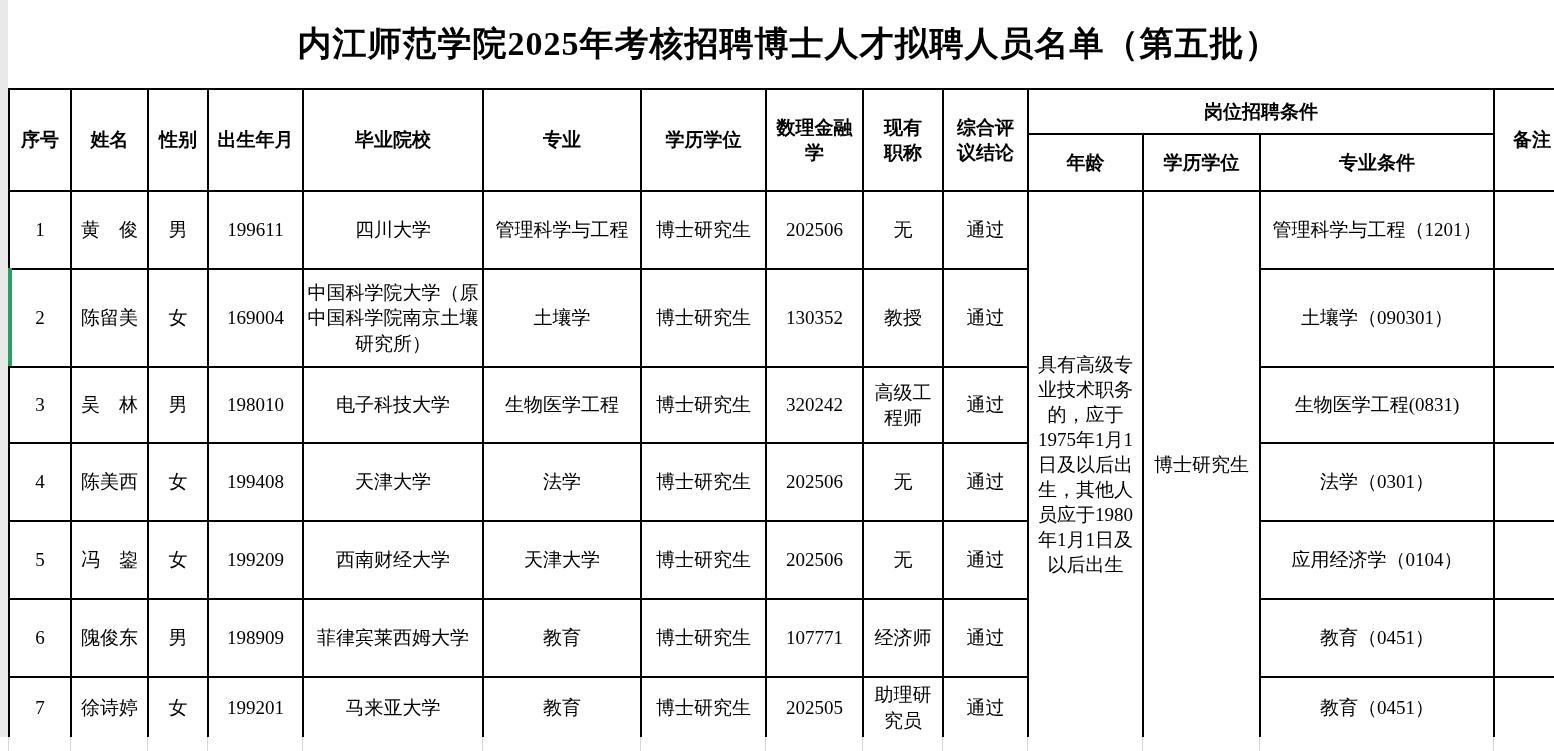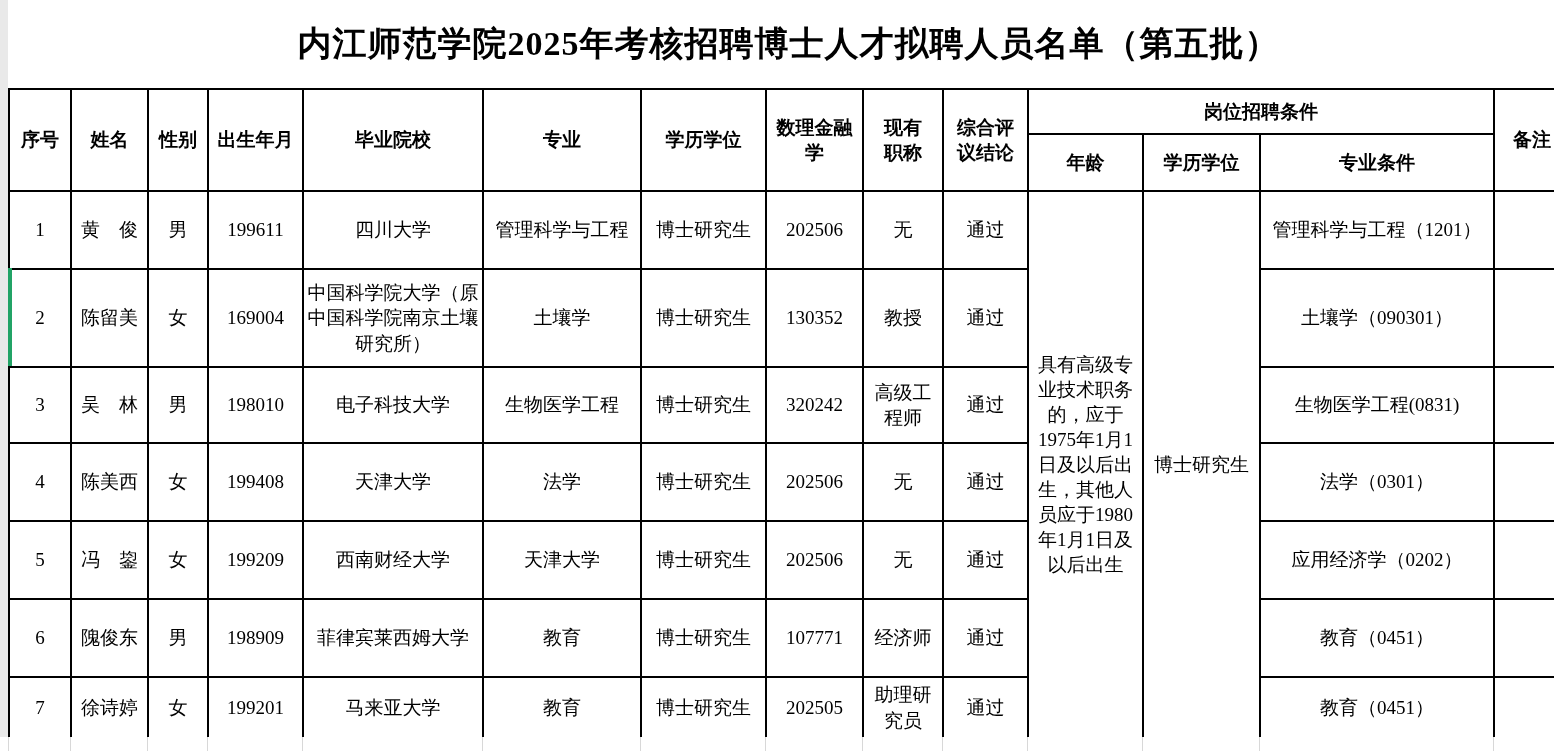--- a/index.html
+++ b/index.html
@@ -165,21 +165,21 @@
         <td>5</td>
         <td>冯　鋆</td>
         <td>女</td>
         <td>199209</td>
         <td>西南财经大学</td>
         <td>天津大学</td>
         <td>博士研究生</td>
         <td>202506</td>
         <td>无</td>
         <td>通过</td>
-        <td>应用经济学（0202）</td>
+        <td>应用经济学（0104）</td>
         <td></td>
       </tr>
       <tr class="r6">
         <td>6</td>
         <td>隗俊东</td>
         <td>男</td>
         <td>198909</td>
         <td>菲律宾莱西姆大学</td>
         <td>教育</td>
         <td>博士研究生</td>

